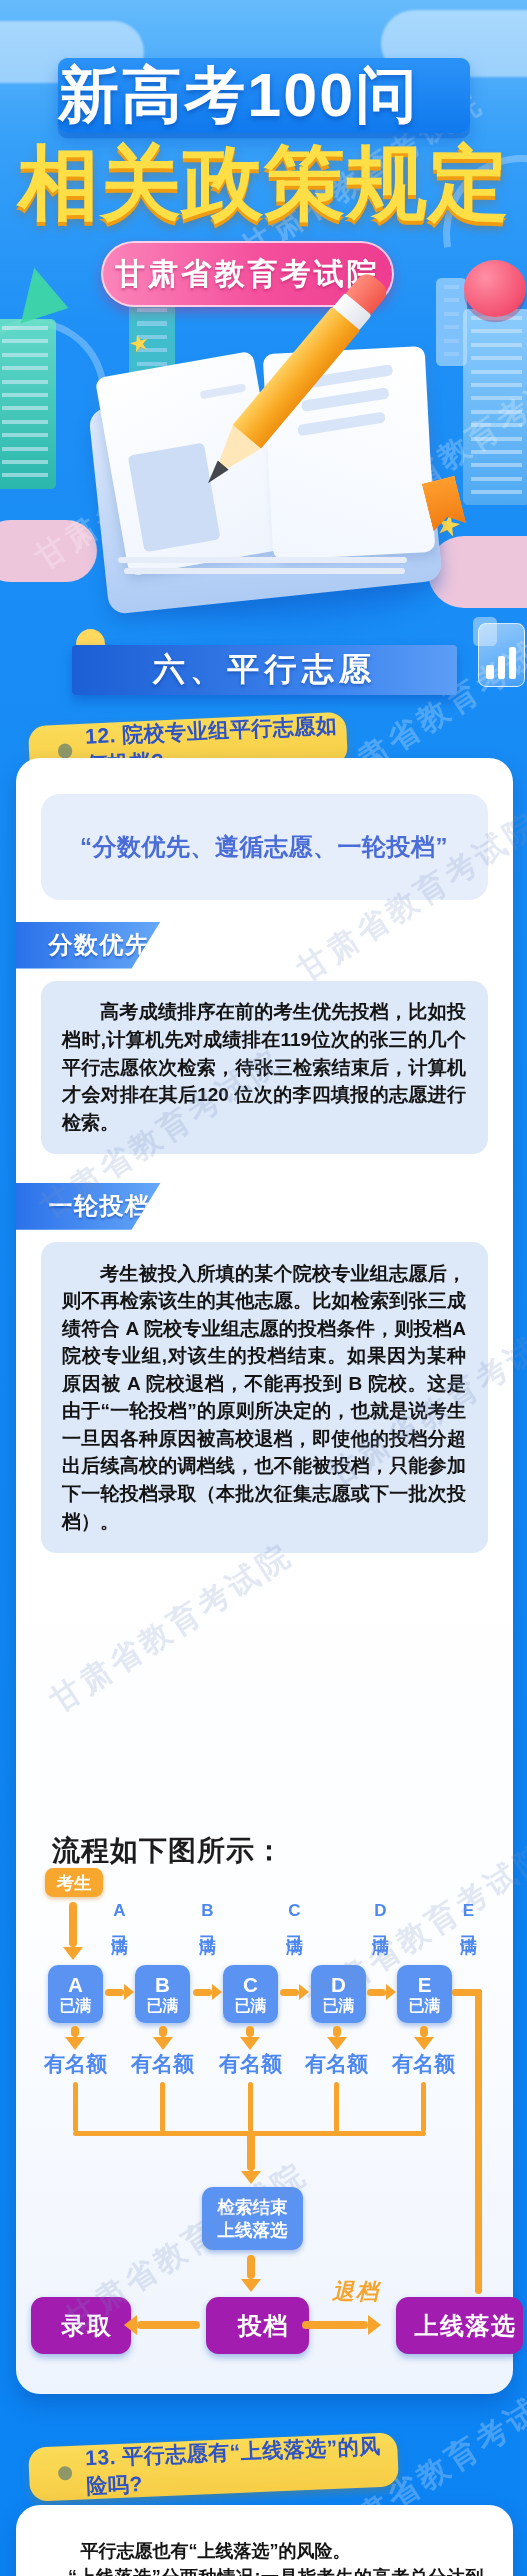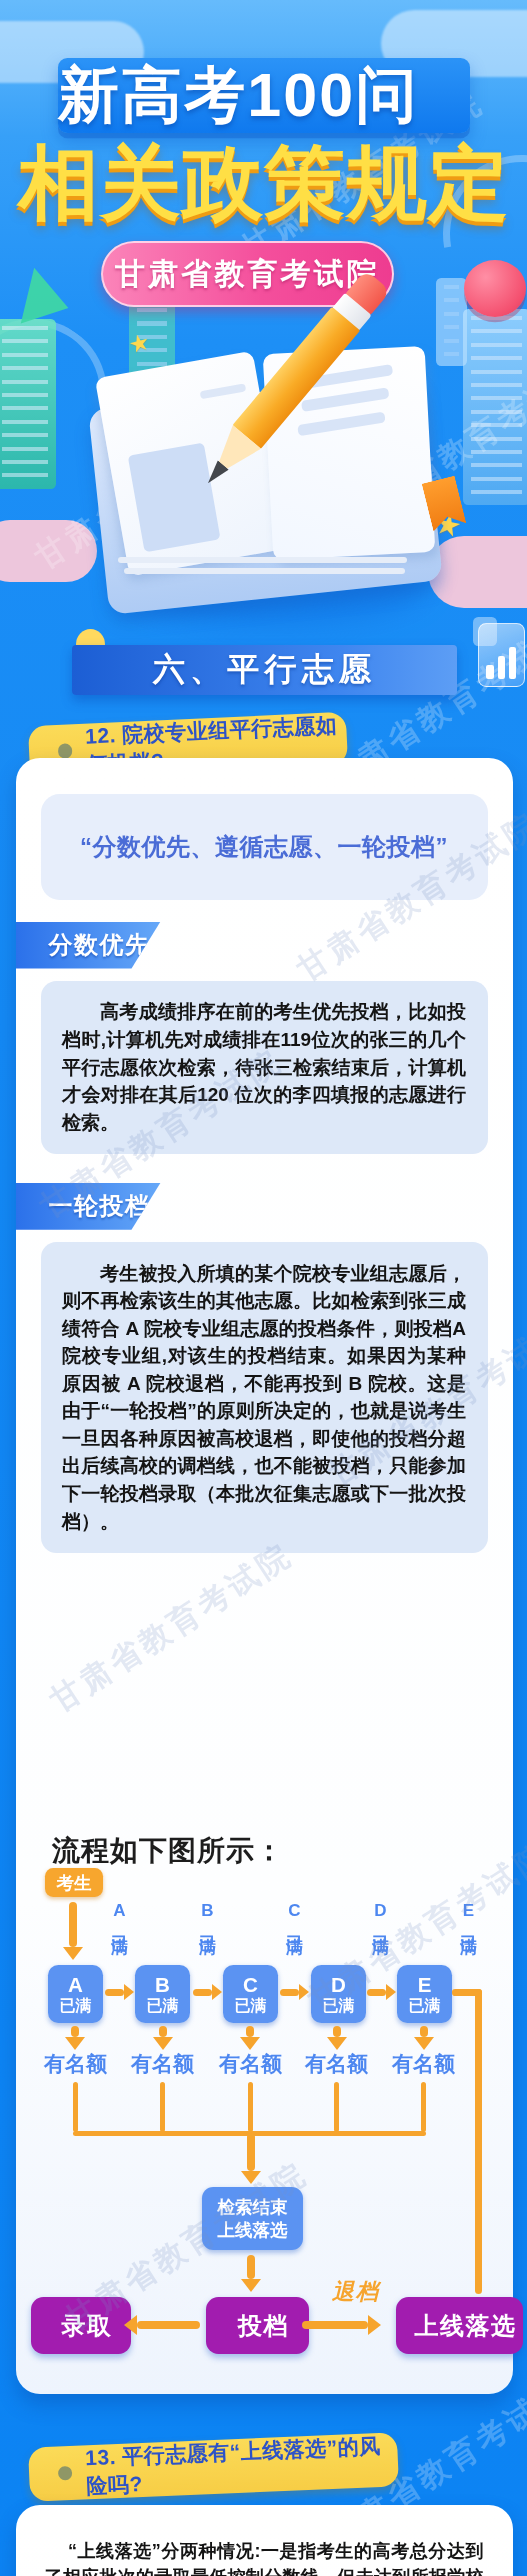--- a/index.html
+++ b/index.html
@@ -278,16 +278,17 @@
 <div class="abs reject-lbl" style="z-index:6;font-style:italic;">退档</div>
 <div class="abs stub" style="z-index:6;left:452px;top:1989px;width:30px;height:6.7px;"></div>
 <div class="abs stub" style="z-index:6;left:475px;top:1989px;width:6.7px;height:305px;border-radius:4.1px;"></div>
 
 <div class="abs ribbon ribbon13">
   <div class="rdot"></div>
   <span>13. 平行志愿有“上线落选”的风险吗?</span>
 </div>
 
 <div class="abs card card2">
+  <p class="p13 ind2">平行志愿也有“上线落选”的风险。</p>
   <p class="p13 ind15">“上线落选”分两种情况:一是指考生的高考总分达到了相应批次的录取最低控制分数线，但未达到所报学校的院校专业组投档线而落选；二是指考生的高考总分达到了自己所报高校的院校专业组投档线，档案已经投到这所高校，但经学校审档比较后认为不宜录取，予以退档。</p>
 
 </div>
 
 
 </body></html>

